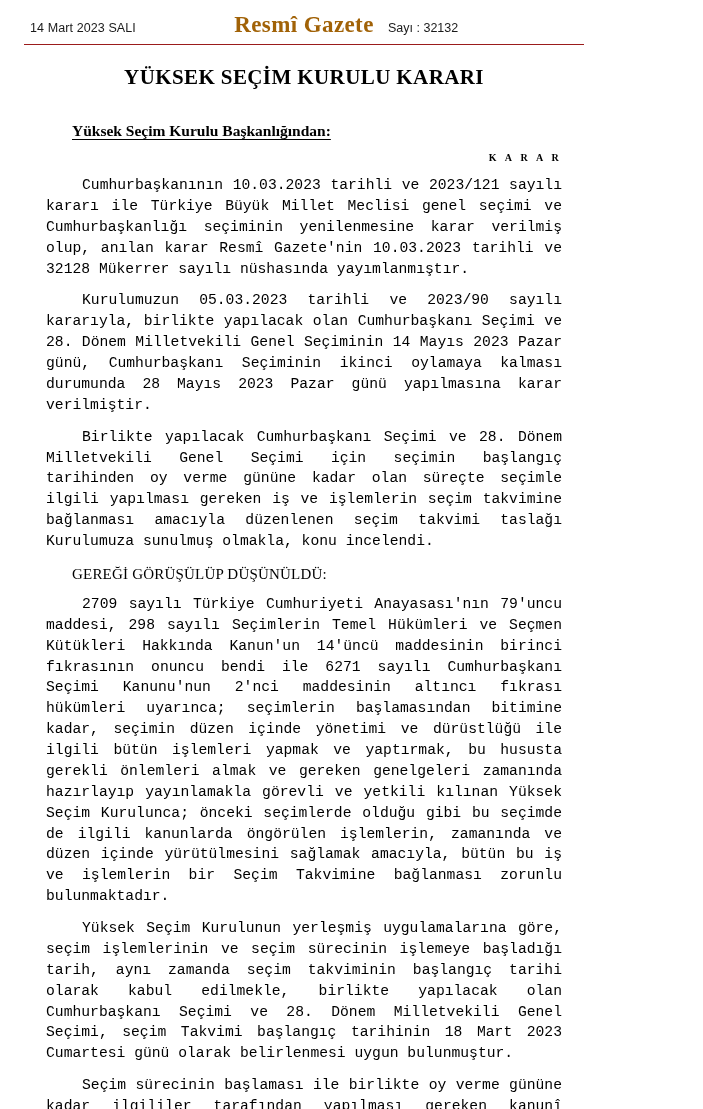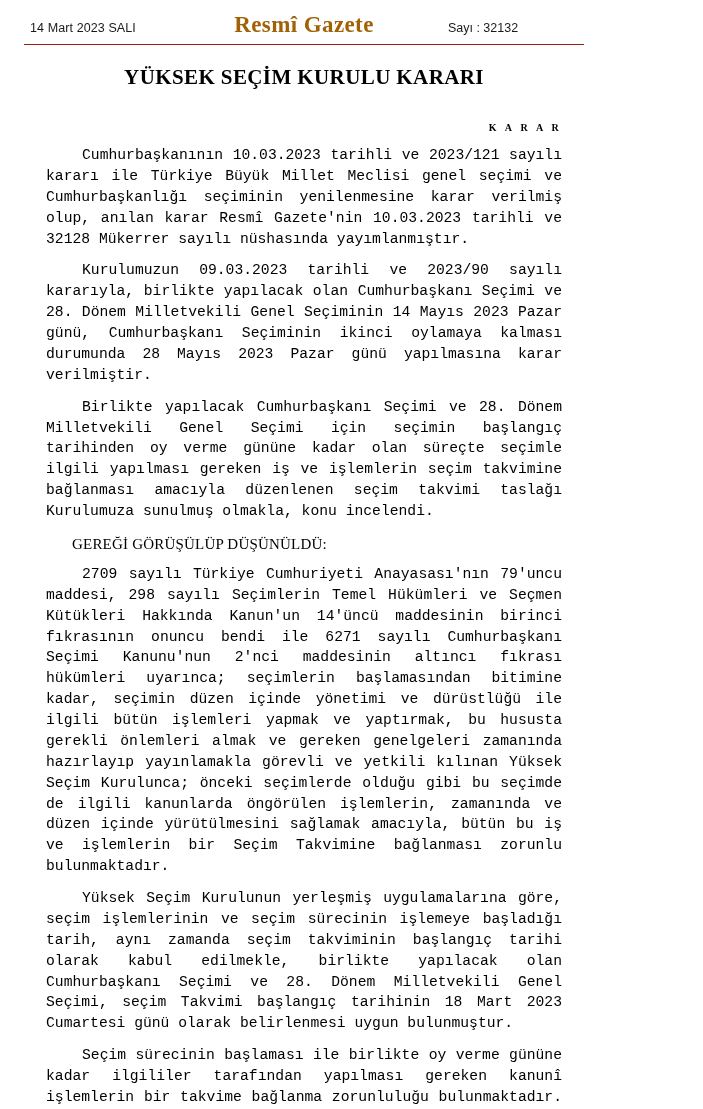--- a/index.html
+++ b/index.html
@@ -45,21 +45,21 @@
     font-size: 23px;
     font-weight: 700;
     color: #a16207;
     letter-spacing: 0.4px;
     white-space: nowrap;
   }
   .masthead-issue {
     font-family: "Liberation Sans", sans-serif;
     font-size: 12.5px;
     color: #1a1a1a;
-    text-align: center;
+    text-align: left;
     white-space: nowrap;
     flex: 0 0 auto;
     width: 190px;
   }
   
   .doc {
     padding: 0 22px;
   }
   .doc-title {
     text-align: center;
@@ -112,27 +112,28 @@
   <div class="masthead">
     <div class="masthead-date">14 Mart 2023 SALI</div>
     <div class="masthead-title">Resmî Gazete</div>
     <div class="masthead-issue">Sayı : 32132</div>
   </div>
 
   <div class="doc">
 
     <div class="doc-title">YÜKSEK SEÇİM KURULU KARARI</div>
 
+    <div class="authority">Yüksek Seçim Kurulu Başkanlığından:</div>
 
 
     <div class="karar-heading">K A R A R</div>
 
     <p class="body">Cumhurbaşkanının 10.03.2023 tarihli ve 2023/121 sayılı kararı ile Türkiye Büyük Millet Meclisi genel seçimi ve Cumhurbaşkanlığı seçiminin yenilenmesine karar verilmiş olup, anılan karar Resmî Gazete'nin 10.03.2023 tarihli ve 32128 Mükerrer sayılı nüshasında yayımlanmıştır.</p>
 
-    <p class="body">Kurulumuzun 09.03.2023 tarihli ve 2023/90 sayılı kararıyla, birlikte yapılacak olan Cumhurbaşkanı Seçimi ve 28. Dönem Milletvekili Genel Seçiminin 14 Mayıs 2023 Pazar günü, Cumhurbaşkanı Seçiminin ikinci oylamaya kalması durumunda 28 Mayıs 2023 Pazar günü yapılmasına karar verilmiştir.</p>
+    <p class="body">Kurulumuzun 05.03.2023 tarihli ve 2023/90 sayılı kararıyla, birlikte yapılacak olan Cumhurbaşkanı Seçimi ve 28. Dönem Milletvekili Genel Seçiminin 14 Mayıs 2023 Pazar günü, Cumhurbaşkanı Seçiminin ikinci oylamaya kalması durumunda 28 Mayıs 2023 Pazar günü yapılmasına karar verilmiştir.</p>
 
     <p class="body">Birlikte yapılacak Cumhurbaşkanı Seçimi ve 28. Dönem Milletvekili Genel Seçimi için seçimin başlangıç tarihinden oy verme gününe kadar olan süreçte seçimle ilgili yapılması gereken iş ve işlemlerin seçim takvimine bağlanması amacıyla düzenlenen seçim takvimi taslağı Kurulumuza sunulmuş olmakla, konu incelendi.</p>
 
     <div class="section-heading">GEREĞİ GÖRÜŞÜLÜP DÜŞÜNÜLDÜ:</div>
 
     <p class="body">2709 sayılı Türkiye Cumhuriyeti Anayasası'nın 79'uncu maddesi, 298 sayılı Seçimlerin Temel Hükümleri ve Seçmen Kütükleri Hakkında Kanun'un 14'üncü maddesinin birinci fıkrasının onuncu bendi ile 6271 sayılı Cumhurbaşkanı Seçimi Kanunu'nun 2'nci maddesinin altıncı fıkrası hükümleri uyarınca; seçimlerin başlamasından bitimine kadar, seçimin düzen içinde yönetimi ve dürüstlüğü ile ilgili bütün işlemleri yapmak ve yaptırmak, bu hususta gerekli önlemleri almak ve gereken genelgeleri zamanında hazırlayıp yayınlamakla görevli ve yetkili kılınan Yüksek Seçim Kurulunca; önceki seçimlerde olduğu gibi bu seçimde de ilgili kanunlarda öngörülen işlemlerin, zamanında ve düzen içinde yürütülmesini sağlamak amacıyla, bütün bu iş ve işlemlerin bir Seçim Takvimine bağlanması zorunlu bulunmaktadır.</p>
 
     <p class="body">Yüksek Seçim Kurulunun yerleşmiş uygulamalarına göre, seçim işlemlerinin ve seçim sürecinin işlemeye başladığı tarih, aynı zamanda seçim takviminin başlangıç tarihi olarak kabul edilmekle, birlikte yapılacak olan Cumhurbaşkanı Seçimi ve 28. Dönem Milletvekili Genel Seçimi, seçim Takvimi başlangıç tarihinin 18 Mart 2023 Cumartesi günü olarak belirlenmesi uygun bulunmuştur.</p>
 
     <p class="body">Seçim sürecinin başlaması ile birlikte oy verme gününe kadar ilgililer tarafından yapılması gereken kanunî işlemlerin bir takvime bağlanma zorunluluğu bulunmaktadır. Zira kanunlar oy verme ile sonuçlanacak olan seçim süreci içinde seçim kurullarına, siyasi partilere, adaylara, vatandaşlara ve tüm ilgililere sürelere bağlı olarak görevler vermiş, yetki ve haklar tanımış; ayrıca Yüksek Seçim Kuruluna, seçim kanunlarının kimi seçim iş ve işlemlerine ilişkin olarak tespit ettiği süreleri gerektiğinde kısaltarak uygulayabilme olanağı tanımıştır. Bu nedenle, 14 Mayıs 2023 Pazar günü birlikte yapılacak olan Cumhurbaşkanı Seçimi ve 28. Dönem Milletvekili Genel Seçimi ile ilk oylamada geçerli oyların salt çoğunluğu sağlanamadığı takdirde ikinci oylaması 28 Mayıs 2023 Pazar günü yapılacak olan Cumhurbaşkanı Seçimi ile ilgili iş ve işlemleri kapsamak, bunların zamanında ve düzenli bir biçimde yürütülmesini sağlamak amacı ile hazırlanan ekli "Seçim Takvimi"nin kabulüne karar vermek gerekmiştir.</p>

